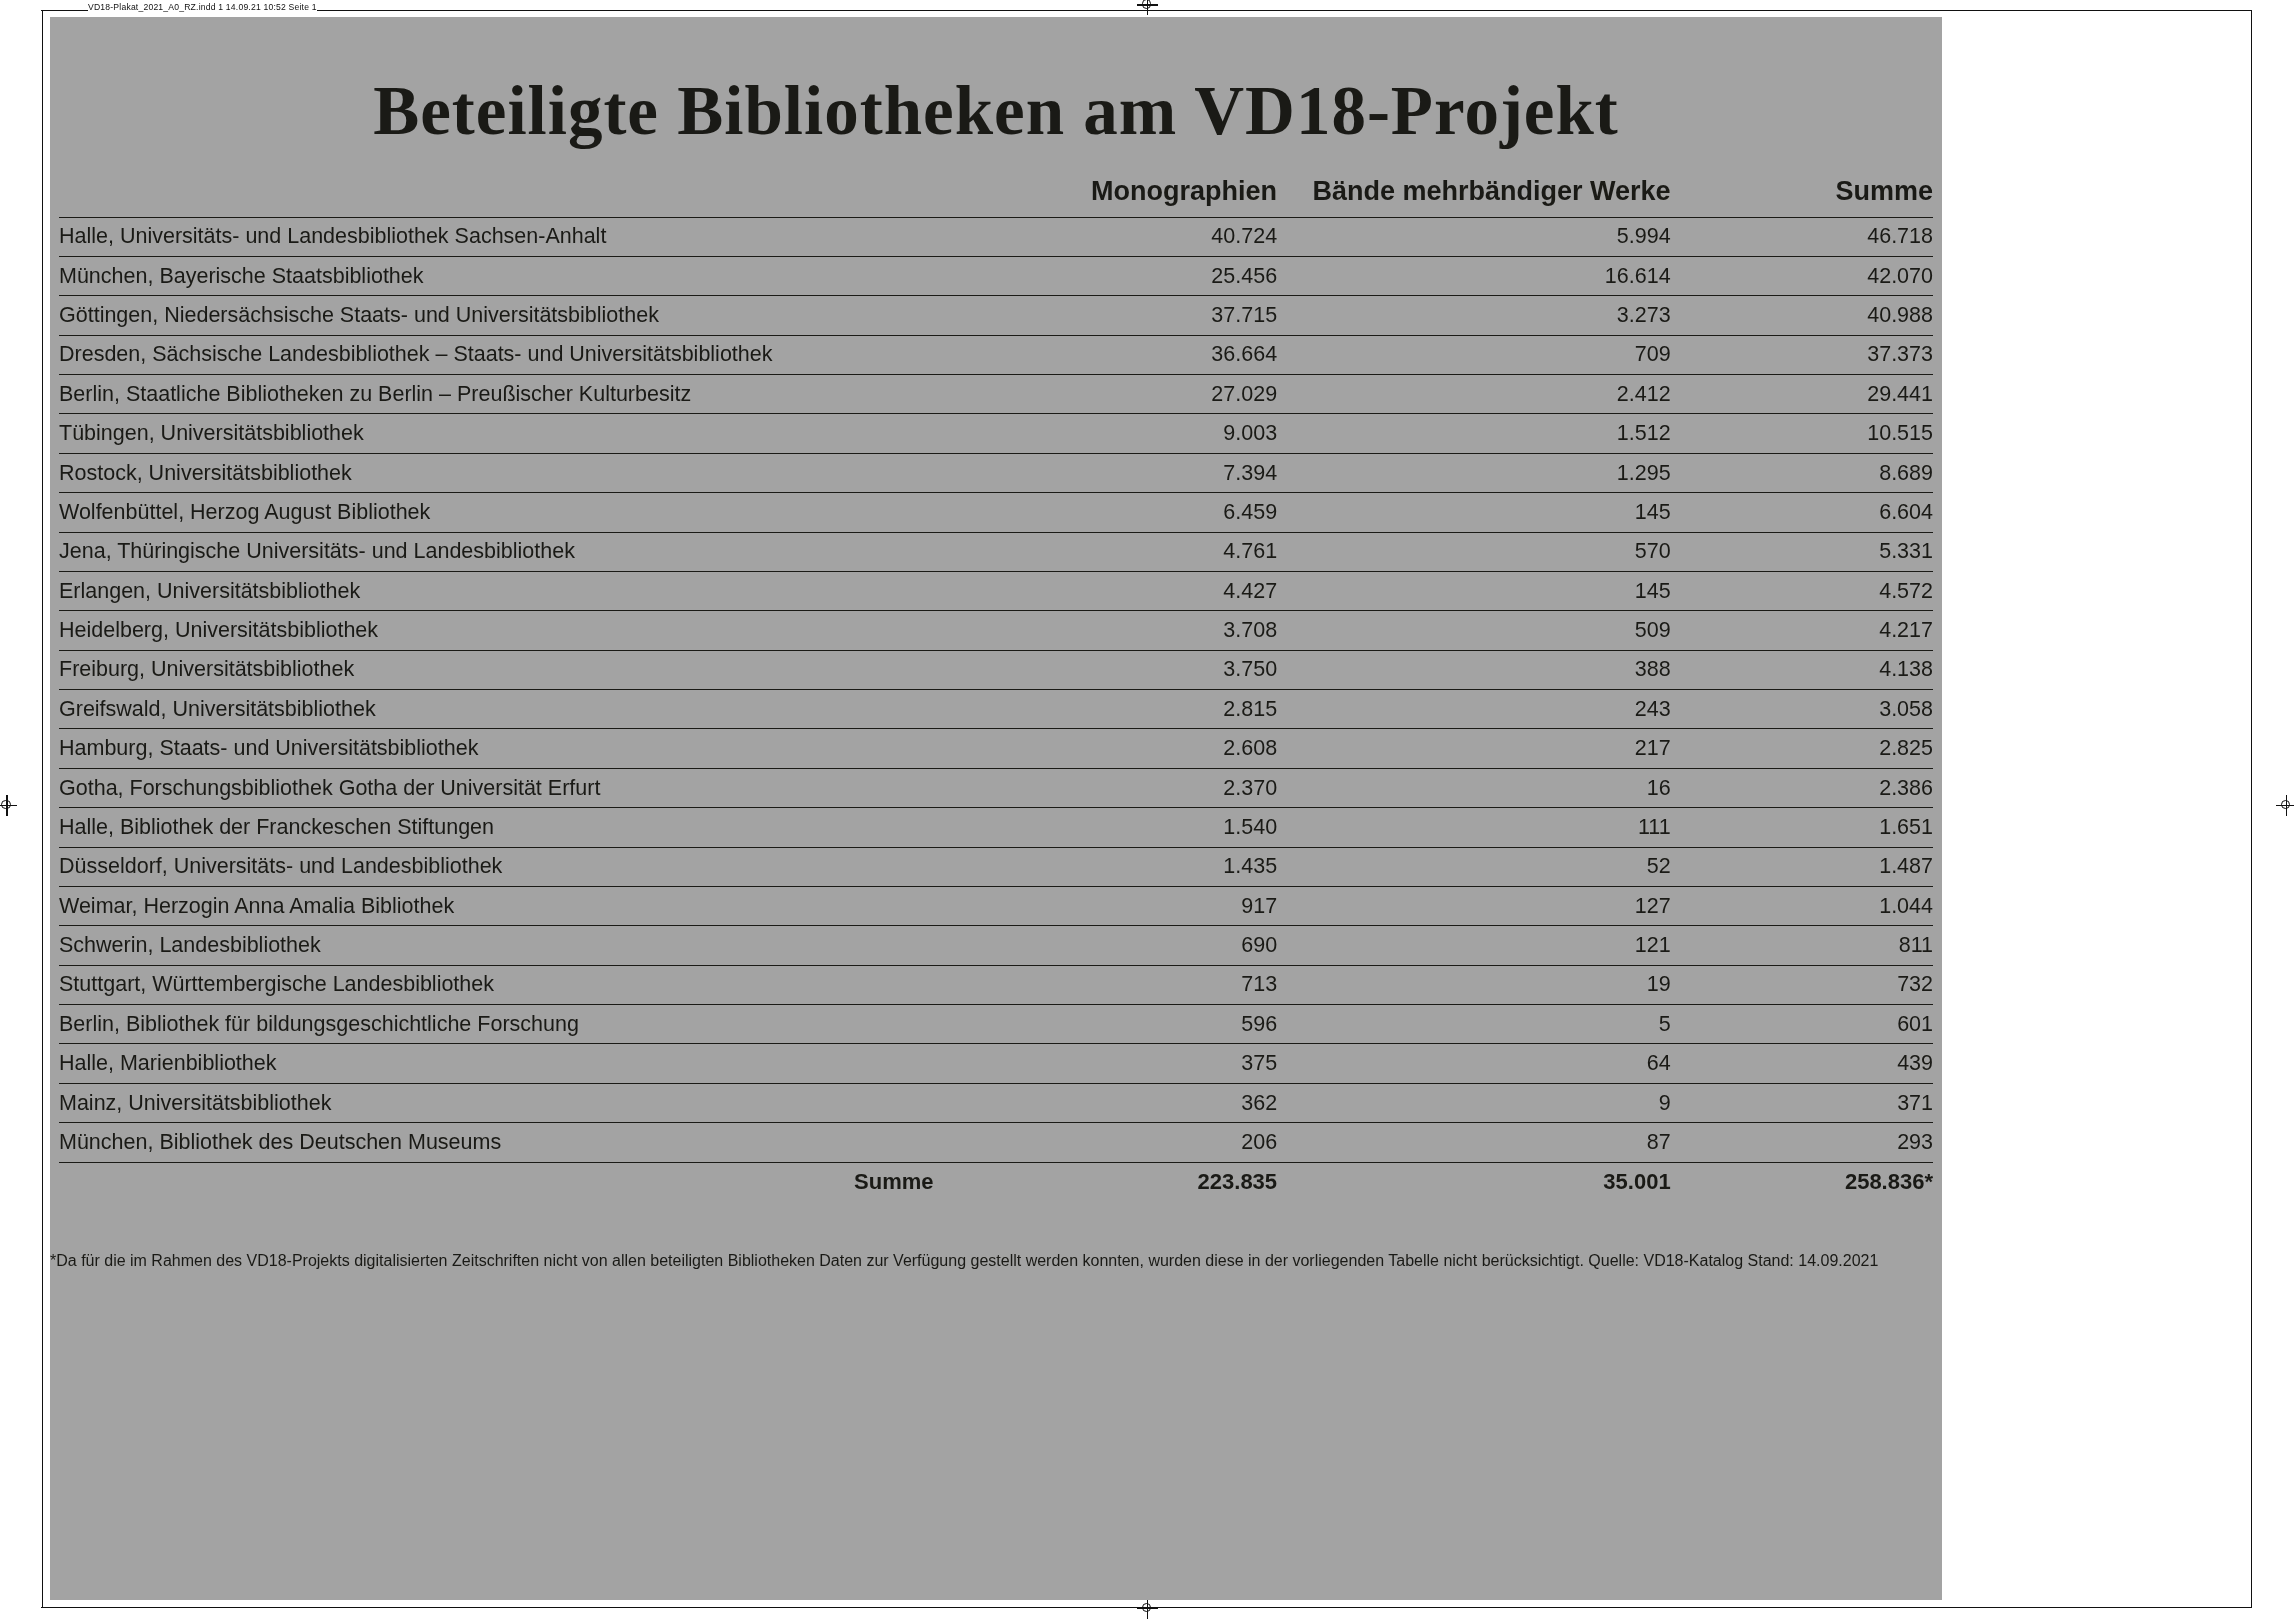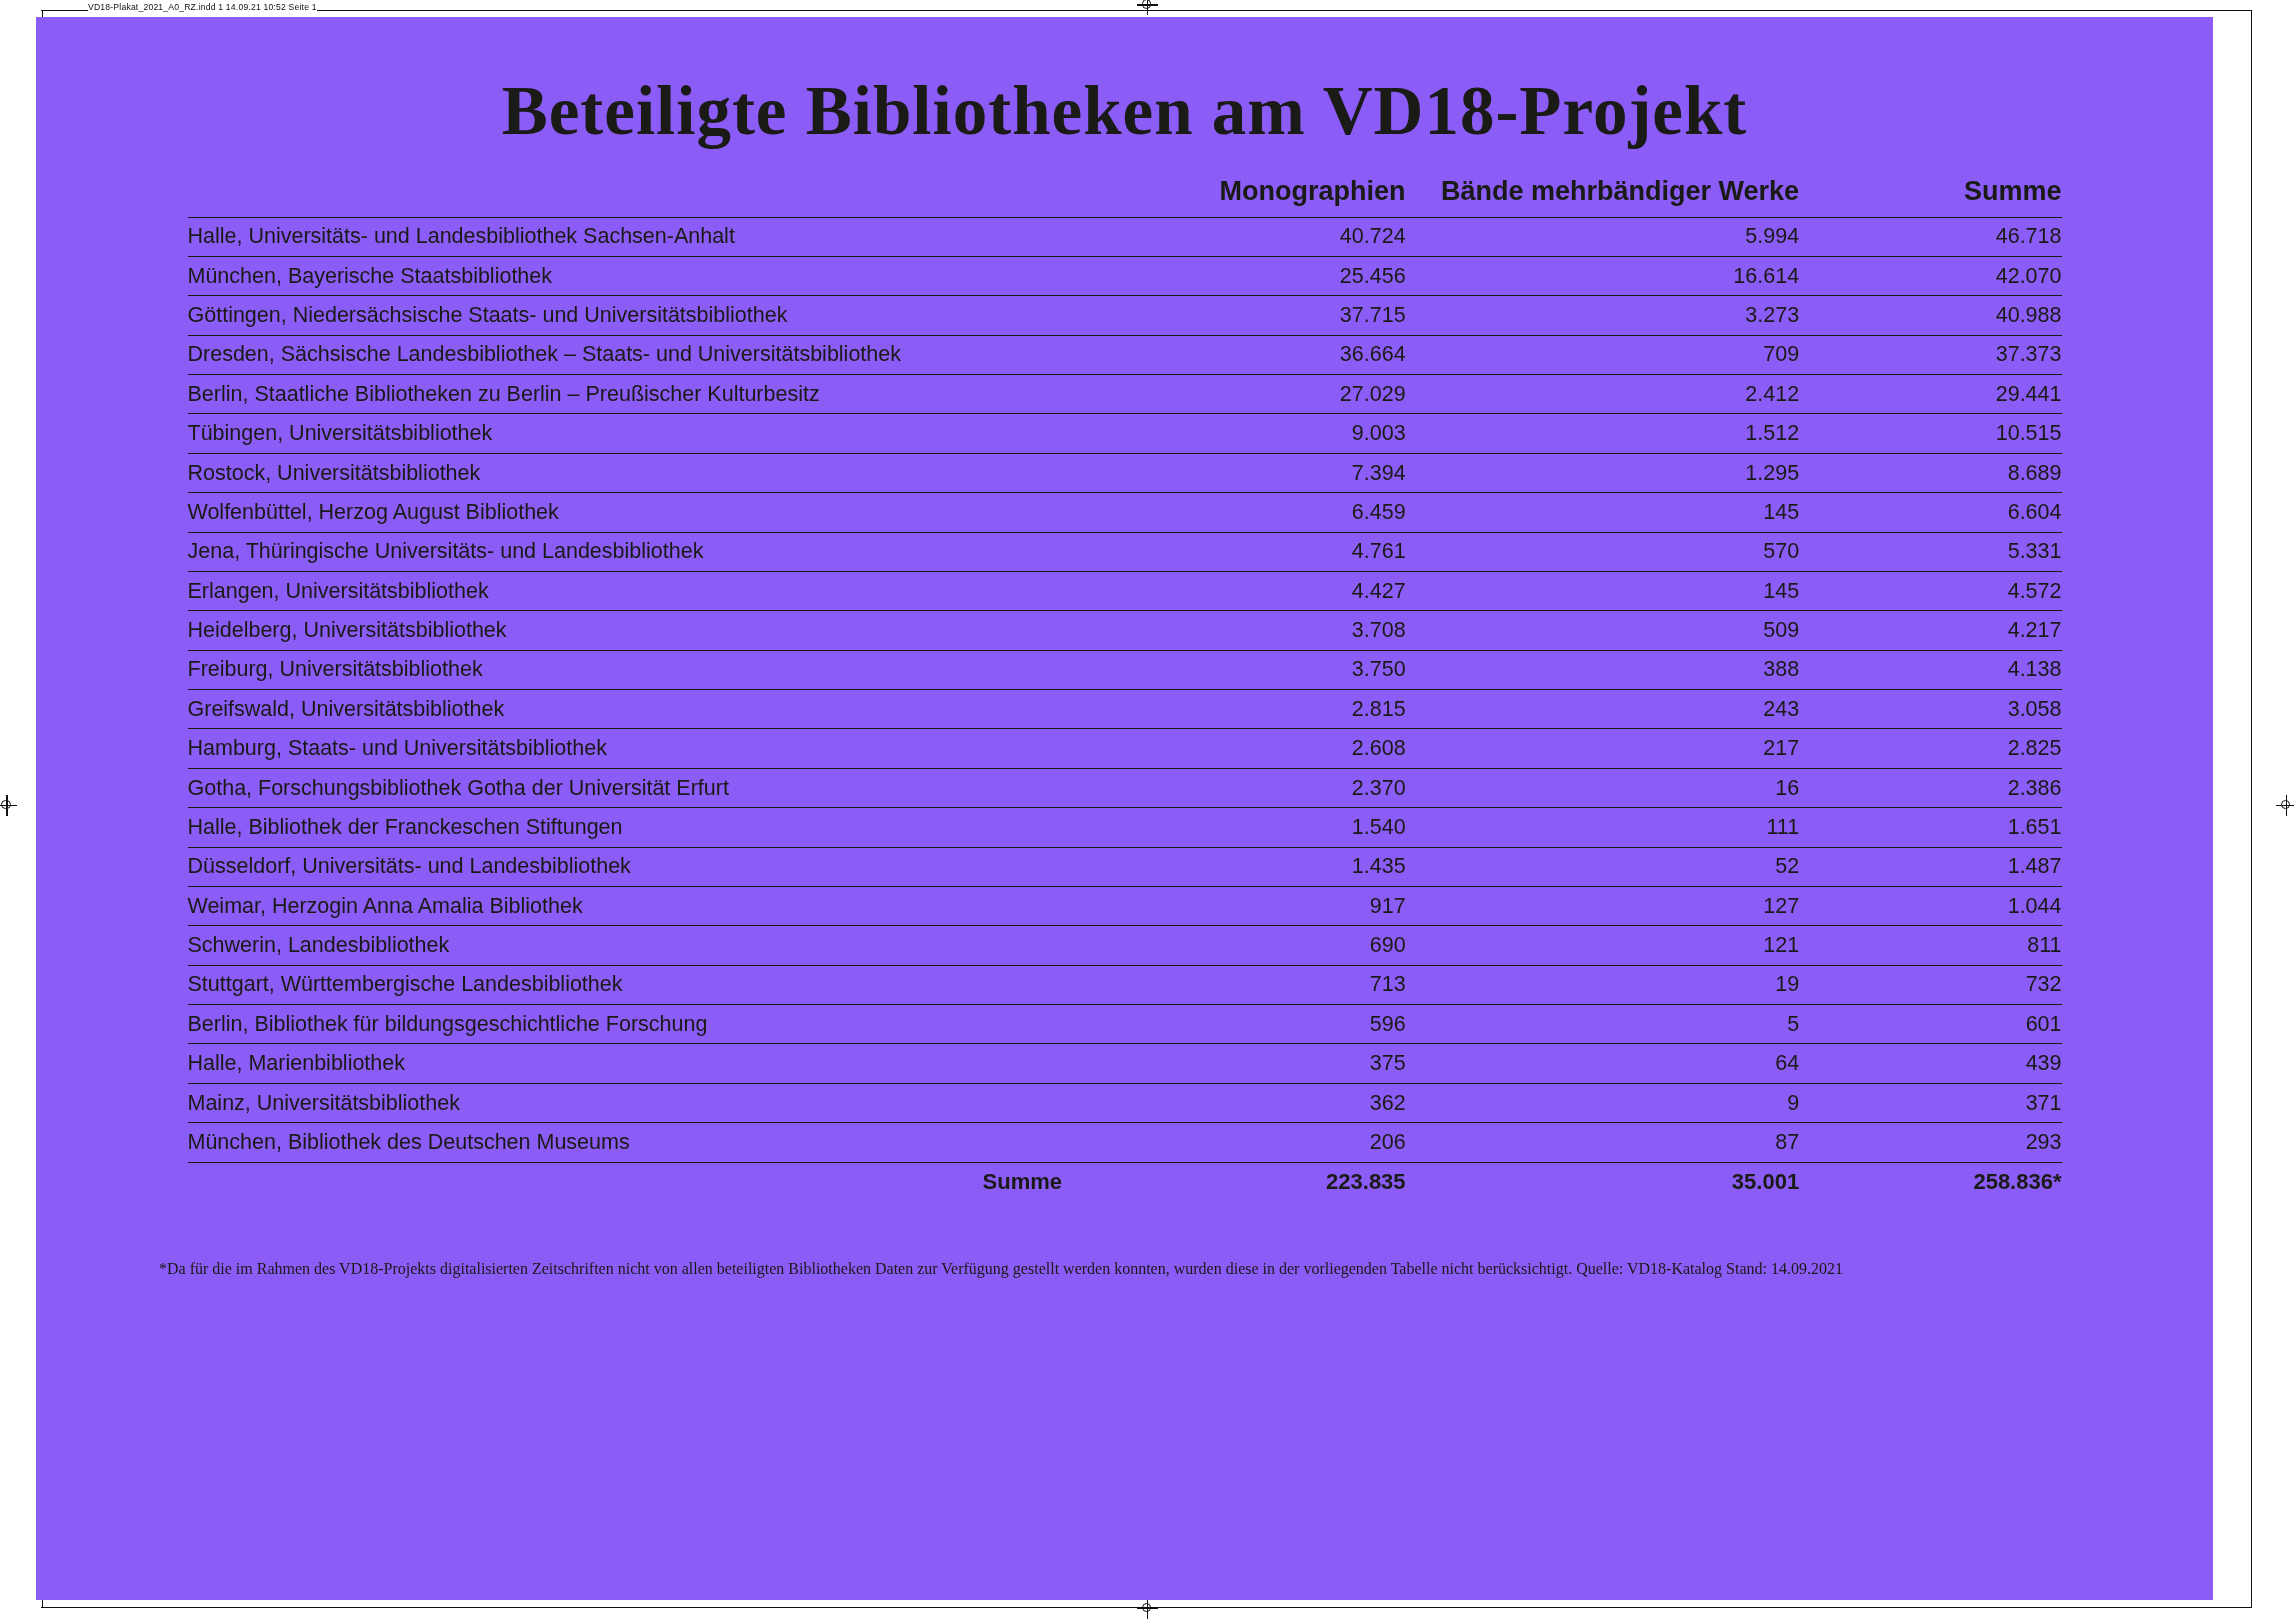--- a/index.html
+++ b/index.html
@@ -73,25 +73,25 @@
     line-height: 10.5px;
     letter-spacing: 0.2px;
     color: #111;
     background: #ffffff;
     font-family: "Liberation Sans", sans-serif;
     white-space: nowrap;
   }
 
   .poster {
     position: absolute;
-    left: 36px;
+    left: 50px;
     top: 17px;
-    width: 2177px;
+    width: 1892px;
     height: 1583px;
-    background: #8b5cf6;
+    background: #a3a3a3;
     box-sizing: border-box;
     overflow: hidden;
   }
 
   .title {
     margin: 0;
     padding-top: 55px;
     text-align: center;
     font-family: "Liberation Serif", serif;
     font-weight: bold;
@@ -143,28 +143,27 @@
 
   tfoot td {
     border-bottom: none !important;
     padding-top: 13.4px;
     font-weight: bold;
     font-size: 22px;
   }
   tfoot td.label { text-align: right; padding-right: 25px; }
 
   .footnote {
-    margin: 12px auto;
+    margin: 4px auto;
     width: 1931px;
     padding-top: 44px;
     font-size: 16px;
     line-height: 21px;
     color: #1a1a16;
     text-align: left;
-    font-family: Liberation Serif, serif;
   }
 </style>
 </head>
 <body>
 
 <div class="page">
 
   <div class="crop-frame"></div>
 
   <div class="reg-mark" style="left:1137px; top:-5.7px;">

